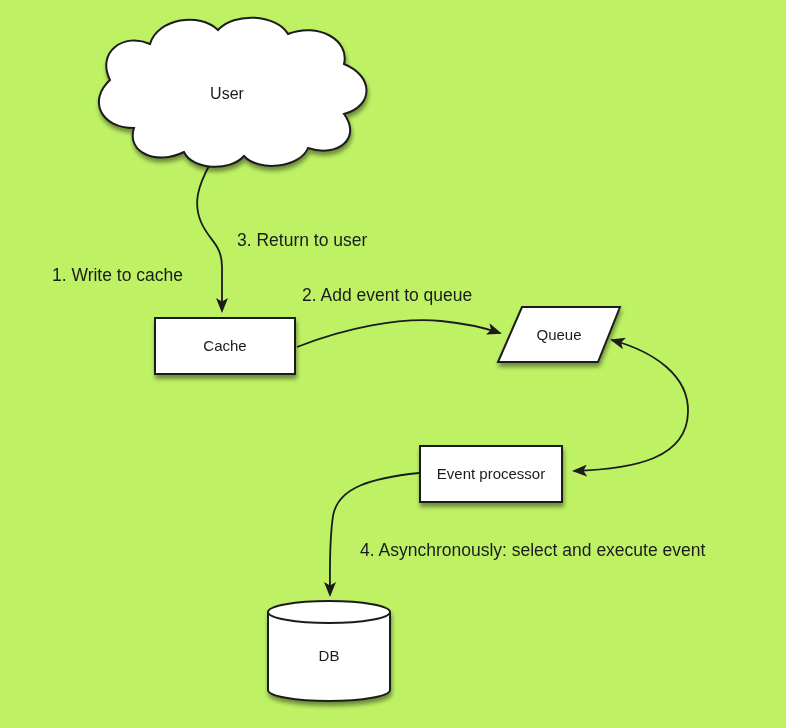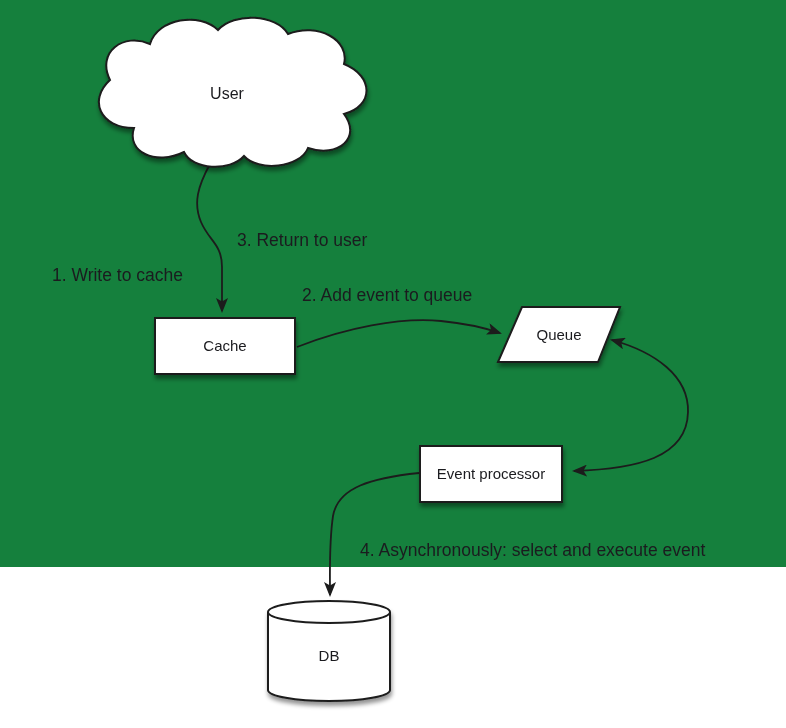--- a/index.html
+++ b/index.html
@@ -7,22 +7,22 @@
     padding: 0;
     background: #ffffff;
     width: 786px;
     height: 728px;
     overflow: hidden;
     font-family: "Liberation Sans", sans-serif;
   }
   .canvas {
     position: relative;
     width: 786px;
-    height: 567px;
-    background: #15803d;
+    height: 728px;
+    background: #bef264;
   }
   svg { display: block; }
   .shape {
     fill: #ffffff;
     stroke: #1c1c1c;
     stroke-width: 2;
     filter: url(#soft-shadow);
   }
   .rim {
     fill: none;

